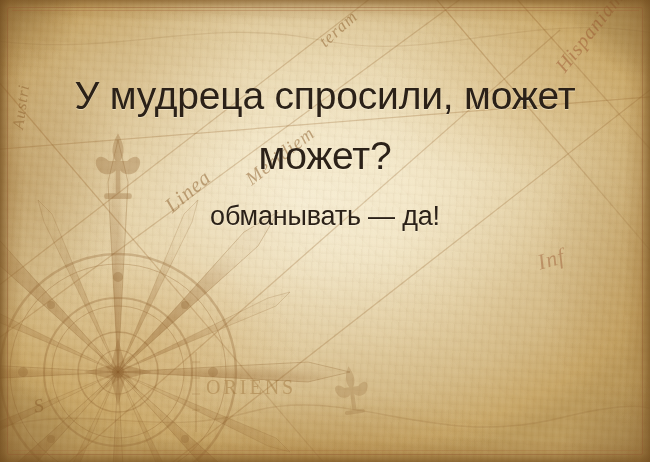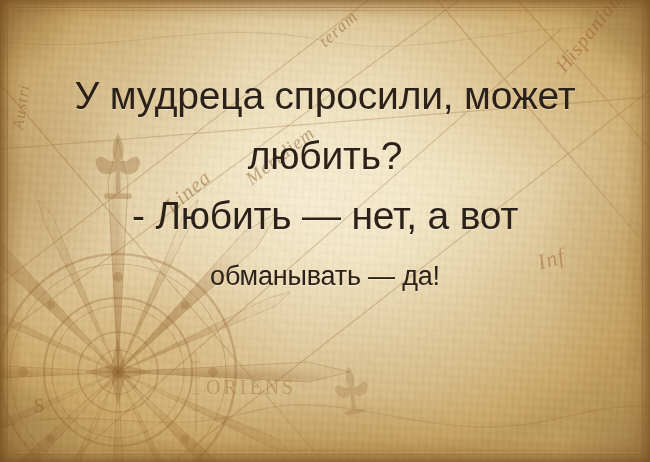--- a/index.html
+++ b/index.html
@@ -263,18 +263,17 @@
     <div class="script" style="left:34px; top:396px; font-size:19px; transform:rotate(-12deg); transform-origin:left center;">S</div>
   </div>
 
   <div class="edge-dark"></div>
   <div class="corner-shade"></div>
   <div class="edge-line"></div>
   <div class="edge-line-2"></div>
 
   <div class="quote">
     <span class="ln l1">У мудреца спросили, может</span>
-    <span class="ln l3">любить?</span>
-    <span class="ln l4">- Любить — нет, а вот</span>
+    <span class="ln l3">может?</span>
     <span class="ln l5">обманывать — да!</span>
   </div>
 
 </div>
 
 </body></html>

